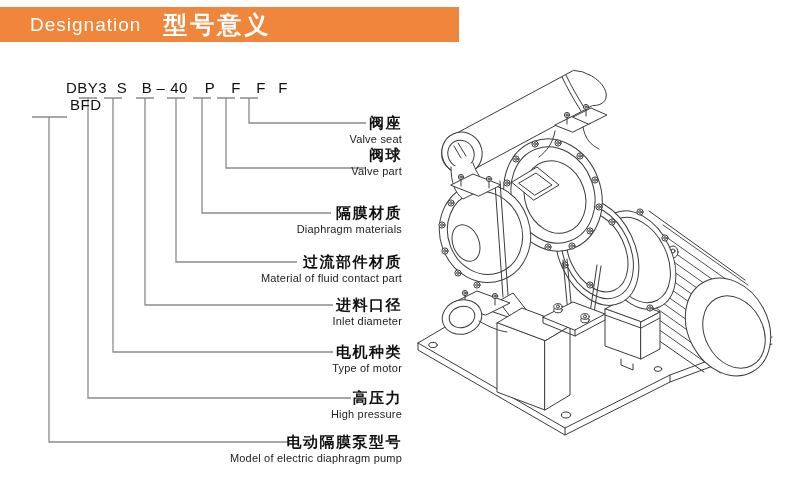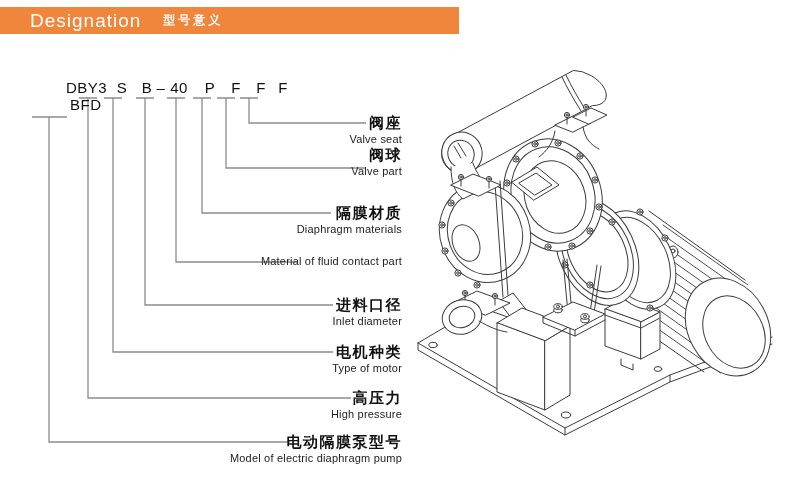--- a/index.html
+++ b/index.html
@@ -4,25 +4,25 @@
 <style>
   html,body{margin:0;padding:0;}
   body{
     width:790px;height:484px;position:relative;overflow:hidden;
     background:#ffffff;font-family:"Liberation Sans", sans-serif;
     -webkit-font-smoothing:antialiased;
   }
   .abs{position:absolute;}
   
   .hdr{
-    left:0;top:7px;width:459px;height:27px;
+    left:0;top:7px;width:459px;height:35px;
     display:flex;align-items:center;color:#fff;
   }
   .hdr .en{font-size:19px;letter-spacing:1px;margin-left:30px;}
-  .hdr .zh{font-size:12px;font-weight:bold;letter-spacing:3px;margin-left:22px;}
+  .hdr .zh{font-size:24px;font-weight:bold;letter-spacing:3px;margin-left:22px;}
   
   .code{font-size:15px;color:#111;letter-spacing:0.5px;white-space:nowrap;margin-left:34px;}
   .seg{transform:translateX(-50%);}
   
   .lbl{right:388px;text-align:right;white-space:nowrap;}
   .lbl .zh{display:block;font-size:15px;font-weight:bold;color:#111;letter-spacing:1.5px;line-height:17px;}
   .lbl .en{display:block;font-size:11px;color:#222;line-height:17px;letter-spacing:0.2px;}
   svg{display:block;}
 </style>
 </head>
@@ -66,20 +66,21 @@
 </div>
 <div class="abs lbl" style="top:146px;">
   <span class="zh">阀球</span>
   <span class="en">Valve part</span>
 </div>
 <div class="abs lbl" style="top:204px;">
   <span class="zh">隔膜材质</span>
   <span class="en">Diaphragm materials</span>
 </div>
 <div class="abs lbl" style="top:253px;">
+  <span class="zh">过流部件材质</span>
   <span class="en">Material of fluid contact part</span>
 </div>
 <div class="abs lbl" style="top:296px;text-align:right;">
   <span class="zh">进料口径</span>
   <span class="en">Inlet diameter</span>
 </div>
 <div class="abs lbl" style="top:343px;">
   <span class="zh">电机种类</span>
   <span class="en">Type of motor</span>
 </div>

